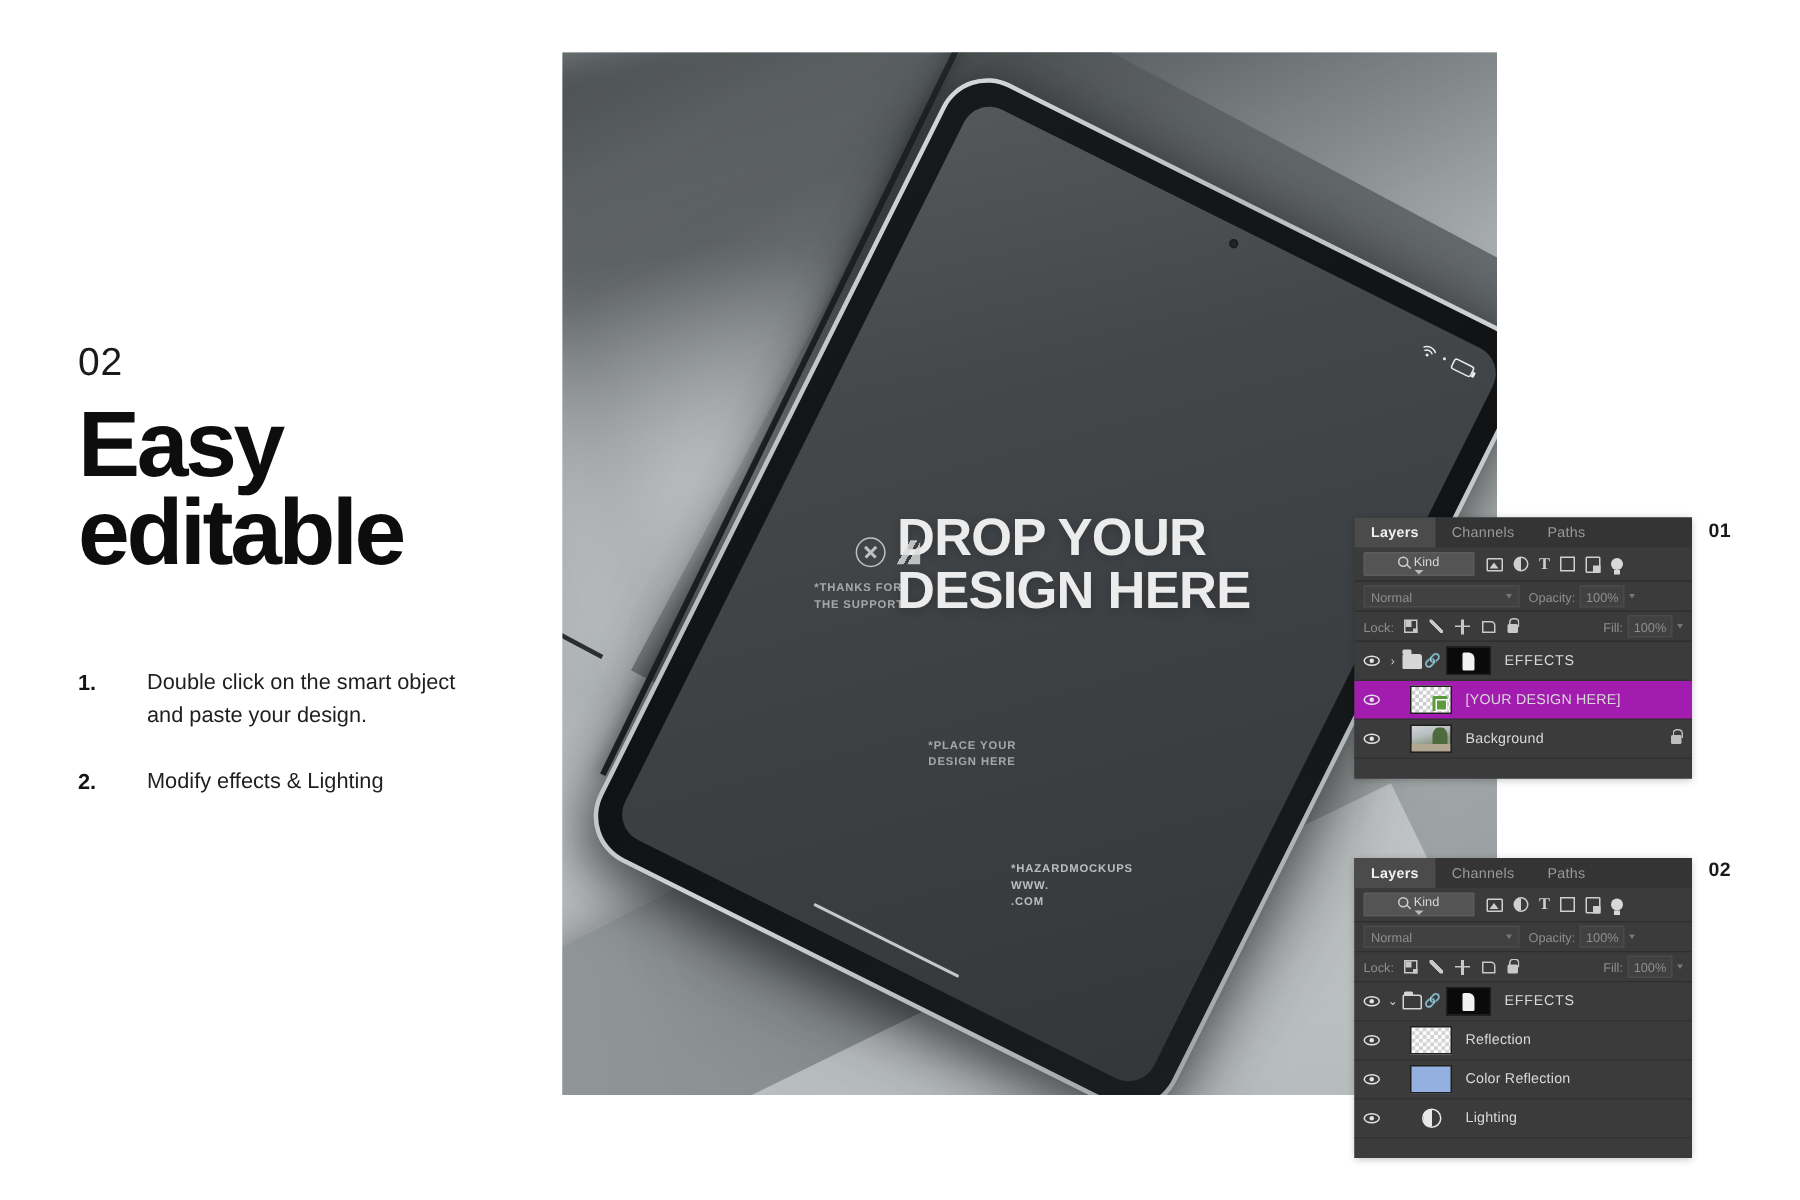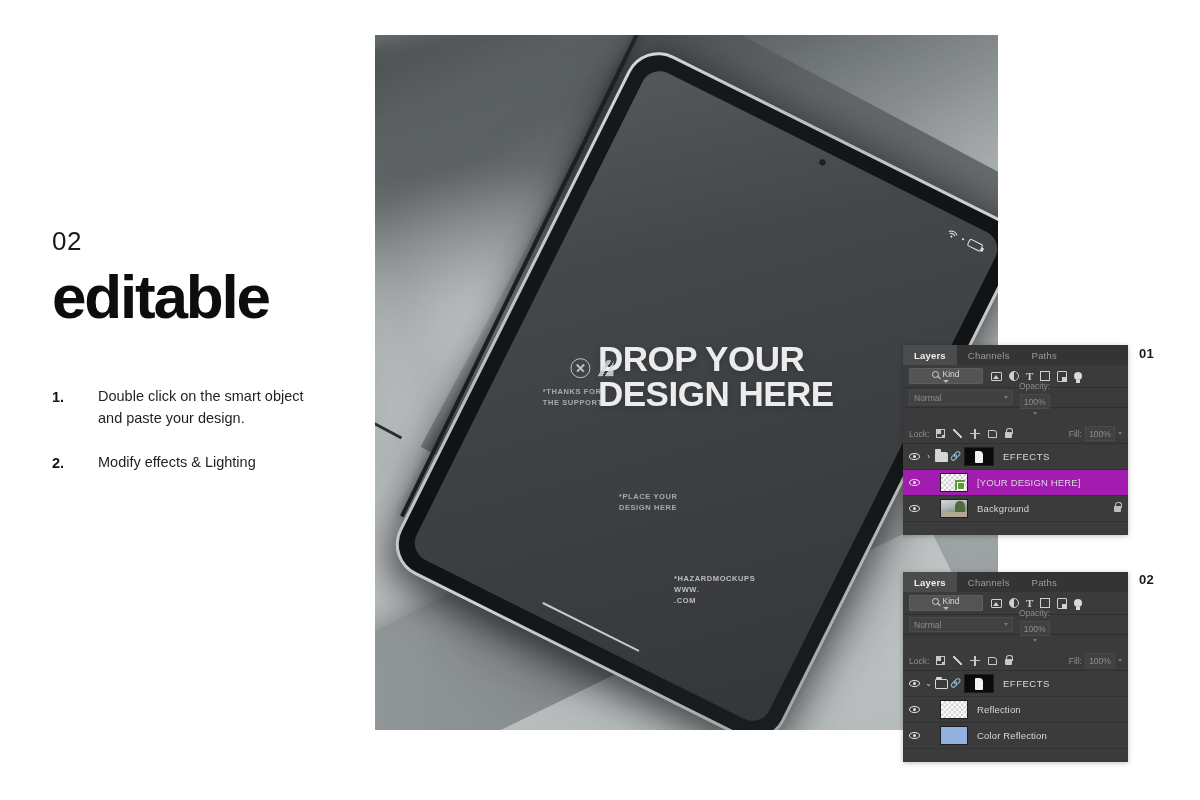--- a/index.html
+++ b/index.html
@@ -283,32 +283,32 @@
     display: flex; align-items: center;
     height: 20px; padding: 0 6px;
     background: #3b3b3b; border-bottom: 1px solid #2f2f2f;
     font-size: 8.5px; color: #8e8e8e;
   }
   .blend-mode {
     display: flex; align-items: center; justify-content: space-between;
     flex: 1; max-width: 104px; height: 15px; padding: 0 4px;
     background: #414141; border: 1px solid #4a4a4a;
   }
-  .opacity-group { display: flex; align-items: center; gap: 3px; margin-left: 6px; flex-direction: column; }
+  .opacity-group { display: flex; align-items: center; gap: 3px; margin-left: 6px; }
   .num-box {
     width: 30px; height: 15px; line-height: 14px; text-align: center;
     background: #414141; border: 1px solid #4a4a4a; font-size: 8.5px; color: #8e8e8e;
   }
   .tiny-caret { width: 0;height:0;border-left:2.5px solid transparent;border-right:2.5px solid transparent;border-top:3px solid #777; }
 
   .ps-lock {
     display: flex; align-items: center;
     height: 20px; padding: 0 6px;
     background: #3b3b3b; border-bottom: 1px solid #2f2f2f;
-    font-size: 8.5px; color: #8e8e8e; margin-top: 16px;
+    font-size: 8.5px; color: #8e8e8e;
   }
   .lock-icons { display: flex; align-items: center; gap: 8px; margin-left: 7px; color: #c8c8c8; }
   .lk { font-size: 9px; line-height: 1; }
   .lk-grid { width: 9px; height: 9px; background:
       linear-gradient(#c8c8c8,#c8c8c8) 0 0/4px 4px no-repeat,
       linear-gradient(#c8c8c8,#c8c8c8) 5px 5px/4px 4px no-repeat;
       border: 1px solid #c8c8c8; }
   .lk-brush { width: 9px; height: 9px; background: linear-gradient(45deg, transparent 0 40%, #c8c8c8 40% 60%, transparent 60%); }
   .lk-move { width: 10px; height: 10px; position: relative; }
   .lk-move::before { content:""; position:absolute; left:4px; top:0; width:1.4px; height:10px; background:#c8c8c8; }
@@ -433,20 +433,21 @@
   #tag-02 { left: 1139px; top: 572px; }
 </style>
 </head>
 <body>
 
 <div class="page">
 
   <div class="left-col">
     <div class="step-number">02</div>
     <div class="headline">
+      <span class="hl-line">Easy</span>
       <span class="hl-line">editable</span>
     </div>
     <div class="instructions">
       <div class="inst-row">
         <div class="inst-num">1.</div>
         <div class="inst-text">Double click on the smart object and paste your design.</div>
       </div>
       <div class="inst-row">
         <div class="inst-num">2.</div>
         <div class="inst-text">Modify effects &amp; Lighting</div>
@@ -680,18 +681,27 @@
       </div>
 
       <div class="layer-row">
         <span class="eye">
             <span class="eye-shape"></span>
           </span>
         <span class="layer-thumb thumb-color"></span>
         <span class="layer-name">Color Reflection</span>
       </div>
 
+      <div class="layer-row">
+        <span class="eye">
+            <span class="eye-shape"></span>
+          </span>
+        <span class="adj-thumb">
+            <span class="adj-circle"></span>
+          </span>
+        <span class="layer-name">Lighting</span>
+      </div>
     </div>
     <div class="panel-foot"></div>
   </div>
   <div class="panel-tag" id="tag-02">02</div>
 
 </div>
 
 </body></html>

